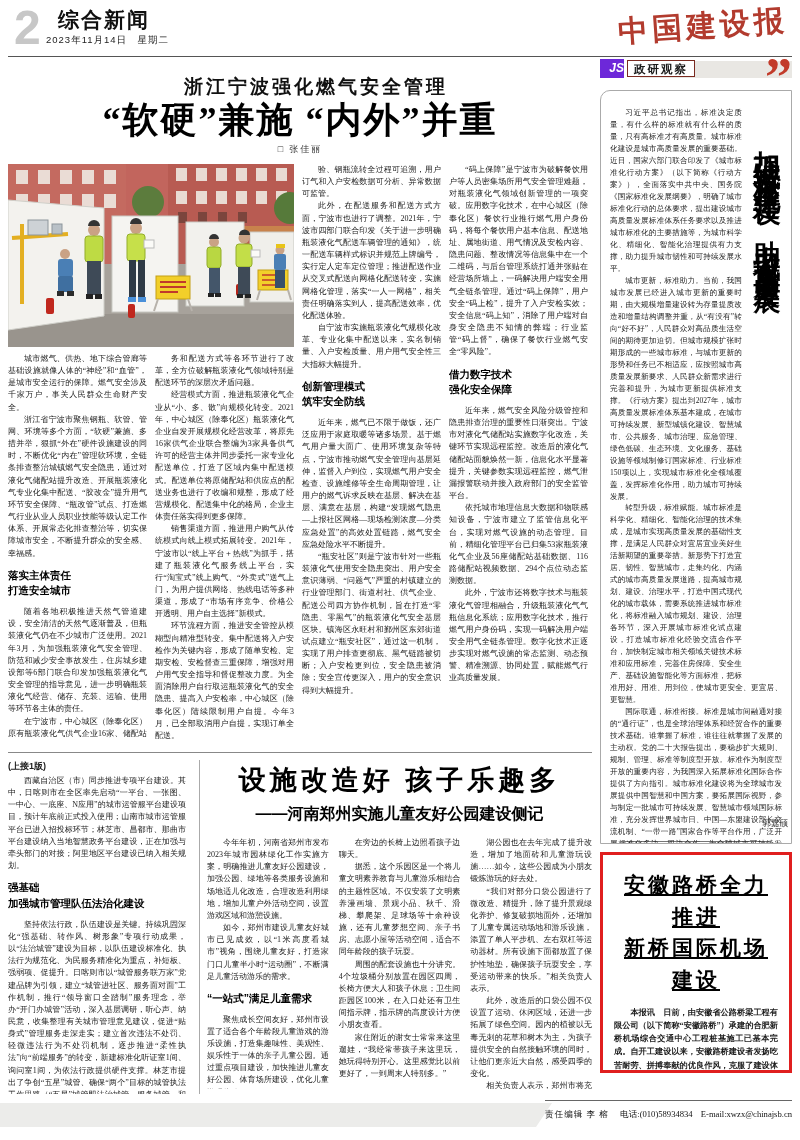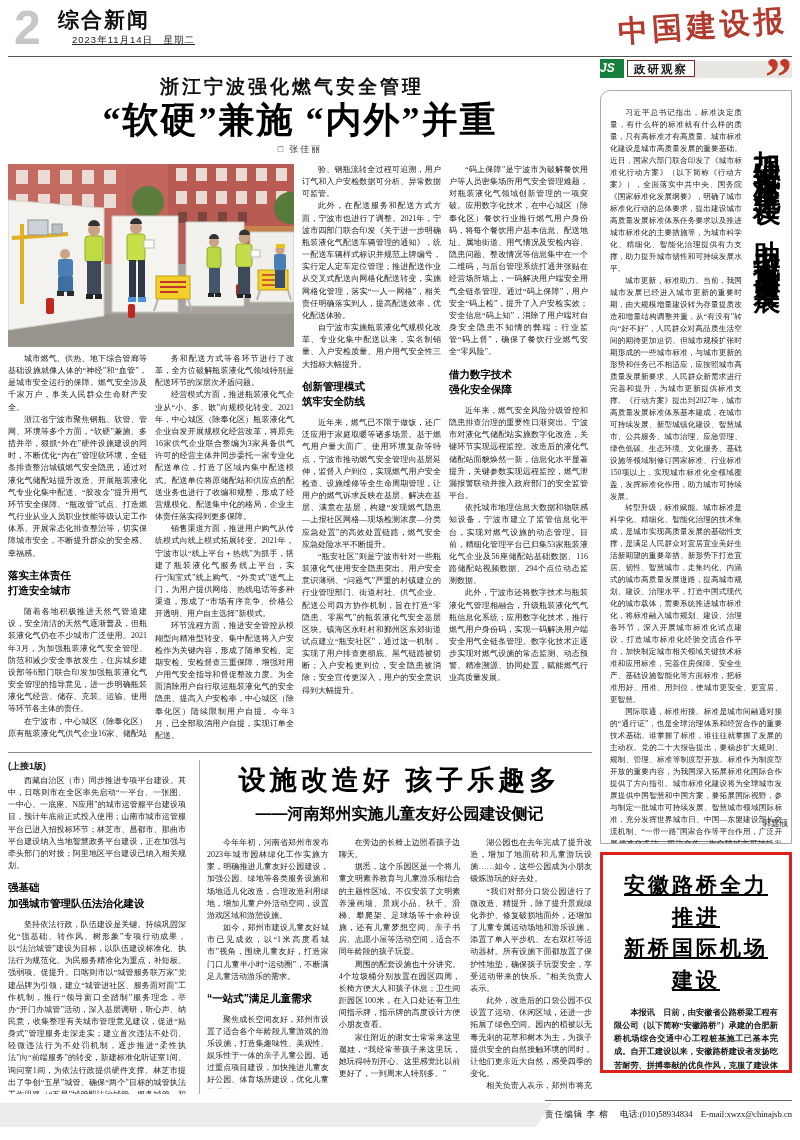--- a/index.html
+++ b/index.html
@@ -1,26 +1,26 @@
 <!DOCTYPE html>
 <html><head>
 <meta charset="utf-8">
 <style>
   html,body{margin:0;padding:0;background:#d8d8d8;}
   .page{position:relative;width:800px;height:1140px;margin:0 auto;background:#ffffff;overflow:hidden;
         font-family:"Liberation Serif",serif;color:#1b1b1b;}
   
   .pageno{position:absolute;left:14px;top:0px;font:700 48px "Liberation Sans",sans-serif;color:#c7c7c7;}
   .section-name{position:absolute;left:58px;top:6px;font:700 21px "Liberation Sans",sans-serif;color:#0f0f0f;letter-spacing:2px;}
-  .hdr-date{position:absolute;left:72px;top:34px;font:400 9.5px "Liberation Sans",sans-serif;color:#222;letter-spacing:1px;text-decoration:underline;}
+  .hdr-date{position:absolute;left:46px;top:34px;font:400 9.5px "Liberation Sans",sans-serif;color:#222;letter-spacing:1px;}
   .masthead{position:absolute;right:12px;top:6px;font:700 30px "Liberation Serif",serif;color:#b23b2e;
             transform:rotate(-4deg);letter-spacing:4px;}
   .header-rule{position:absolute;left:8px;top:56px;width:784px;border-top:1px solid #555;}
   
-  .kicker{position:absolute;left:0;top:74px;width:584px;text-align:center;
+  .kicker{position:absolute;left:24px;top:74px;width:584px;text-align:center;
           font:700 19px "Liberation Sans",sans-serif;letter-spacing:3px;color:#111;}
   .main-title{position:absolute;left:8px;top:96px;width:584px;text-align:center;
           font:900 36px "Liberation Serif",serif;letter-spacing:2px;color:#000;}
   .byline{position:absolute;left:8px;top:143px;width:584px;text-align:center;font-size:9px;color:#333;letter-spacing:2px;}
   
   .art-body{position:absolute;left:8px;top:164px;width:584px;height:582px;display:flex;gap:8px;overflow:hidden;}
   .left-half{width:286px;flex:none;}
   .photo{width:286px;height:183px;margin-bottom:6px;}
   .photo svg{display:block;}
   .two-cols{display:flex;gap:8px;height:388px;overflow:hidden;}
@@ -37,22 +37,22 @@
   .v-divider{width:1px;background:#aaa;margin:0 7px;flex:none;}
   .park{flex:1;overflow:hidden;}
   .park-title{text-align:center;font:700 27px "Liberation Sans",sans-serif;letter-spacing:4px;margin:2px 0 0;color:#000;}
   .park-subtitle{text-align:center;font:700 16px "Liberation Sans",sans-serif;margin:6px 0 12px;color:#000;}
   .park-cols{display:flex;gap:10px;height:252px;overflow:hidden;}
   .park-cols .col{flex:1;}
   
   .right-rail{position:absolute;left:600px;top:58px;width:192px;}
   .obs-header{position:relative;height:26px;}
   .obs-bar{position:absolute;left:40px;right:0;top:3px;height:17px;background:#e9e7e3;}
-  .js-badge{position:absolute;left:0;top:1px;width:24px;height:19px;background:#15803d;color:#fff;
-            font:italic 700 12px "Liberation Sans",sans-serif;text-align:left;line-height:19px;}
+  .js-badge{position:absolute;left:0;top:1px;width:24px;height:19px;background:#6d28d9;color:#fff;
+            font:italic 700 12px "Liberation Sans",sans-serif;text-align:right;line-height:19px;}
   .obs-label{position:absolute;left:27px;top:2px;height:15px;border:1px solid #7a2a20;background:#fff;
              padding:0 6px;font:700 11.5px "Liberation Sans",sans-serif;line-height:16px;letter-spacing:2px;color:#1a1a1a;text-align:right;}
   .quote-mark{position:absolute;right:0;top:6px;font:700 54px "Liberation Serif",serif;color:#c23b2a;line-height:0.5;z-index:2;}
   .observer-box{margin-top:6px;border:1px solid #aaa;border-radius:10px 0 0 0;padding:16px 9px 8px;height:728px;overflow:hidden;}
   .vtitle{float:right;writing-mode:vertical-rl;text-orientation:upright;
           font:700 27px "Liberation Sans",sans-serif;letter-spacing:6px;line-height:1.15;
           height:540px;margin:22px 0 10px 9px;color:#000;}
   .observer-box .para{font-size:7.6px;line-height:1.58;color:#1d1d1d;}
   .observer-author{text-align:right;font-size:8.5px;margin-top:8px;padding-right:4px;padding-left:48px;}
   .short-rule{width:150px;border-top:1px solid #777;margin:11px auto 10px;}

